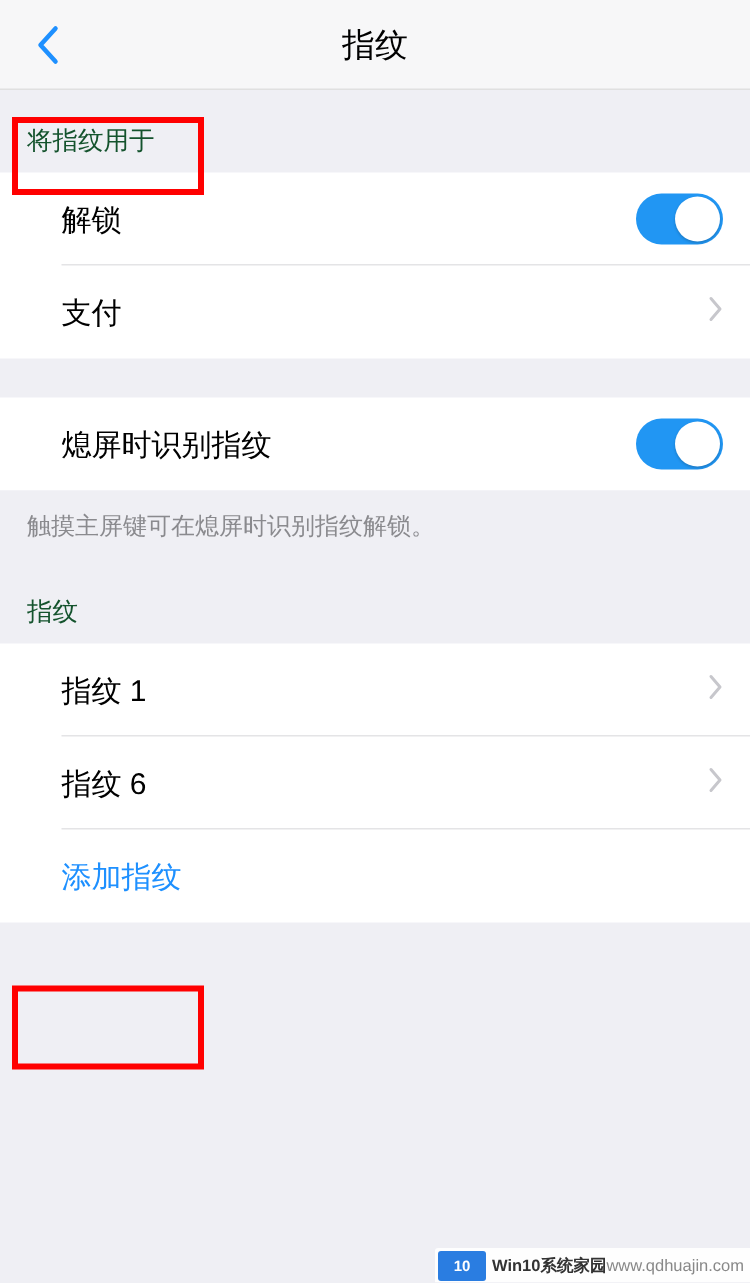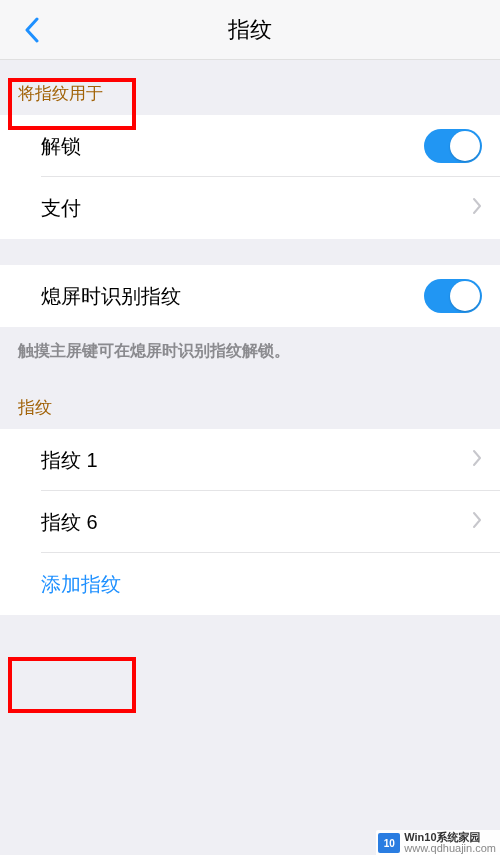--- a/index.html
+++ b/index.html
@@ -39,21 +39,21 @@
     .nav-title {
       width: 100%;
       text-align: center;
       font-size: 22px;
       color: #000;
       font-weight: 400;
     }
     .section-header {
       padding: 22px 18px 10px 18px;
       font-size: 17px;
-      color: #a16207;
+      color: #14532d;
     }
     .red-box-1 {
       position: absolute;
       left: 8px;
       top: 78px;
       width: 128px;
       height: 52px;
       border: 4px solid #ff0000;
       pointer-events: none;
     }
@@ -125,52 +125,50 @@
     }
     .chevron svg {
       width: 10px;
       height: 18px;
     }
     .hint {
       padding: 14px 18px 18px 18px;
       font-size: 16px;
       color: #8a8a8e;
       background: #efeff4;
-      font-weight: bold;
     }
     .gap {
       height: 26px;
     }
     .watermark {
       position: absolute;
       right: 0;
       bottom: 0;
       background: rgba(255,255,255,0.9);
       padding: 2px 4px 1px 2px;
       display: flex;
       align-items: center;
       gap: 4px;
       border-top-left-radius: 2px;
     }
     .wm-logo {
-      width: 22px;
+      width: 32px;
       height: 20px;
       background: #2a7de1;
       color: #fff;
       font-size: 10px;
       font-weight: bold;
       display: flex;
       align-items: center;
       justify-content: center;
       border-radius: 2px;
       position: relative;
     }
     .wm-text {
       display: flex;
-      flex-direction: column;
       line-height: 1;
     }
     .wm-line1 {
       font-size: 11px;
       color: #333;
       font-weight: bold;
     }
     .wm-line2 {
       font-size: 11px;
       color: #888;

